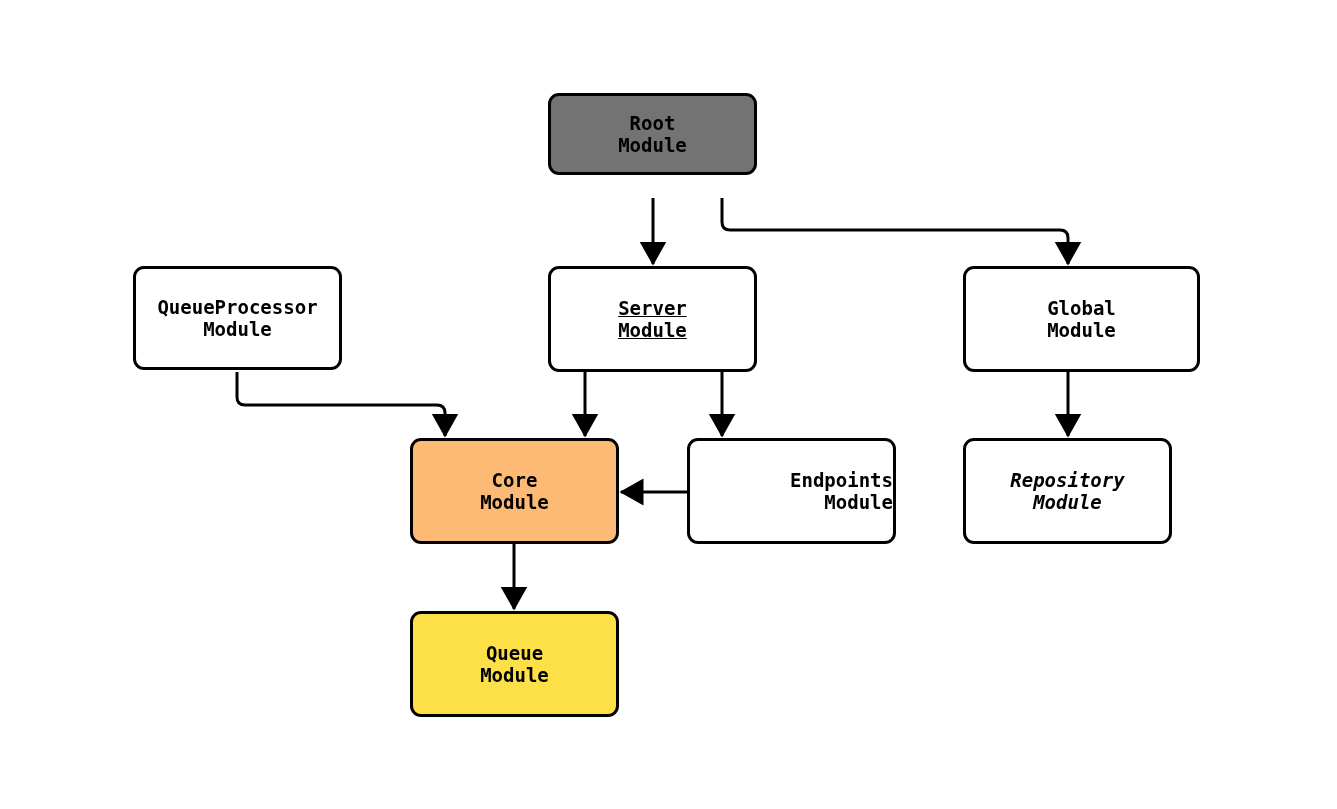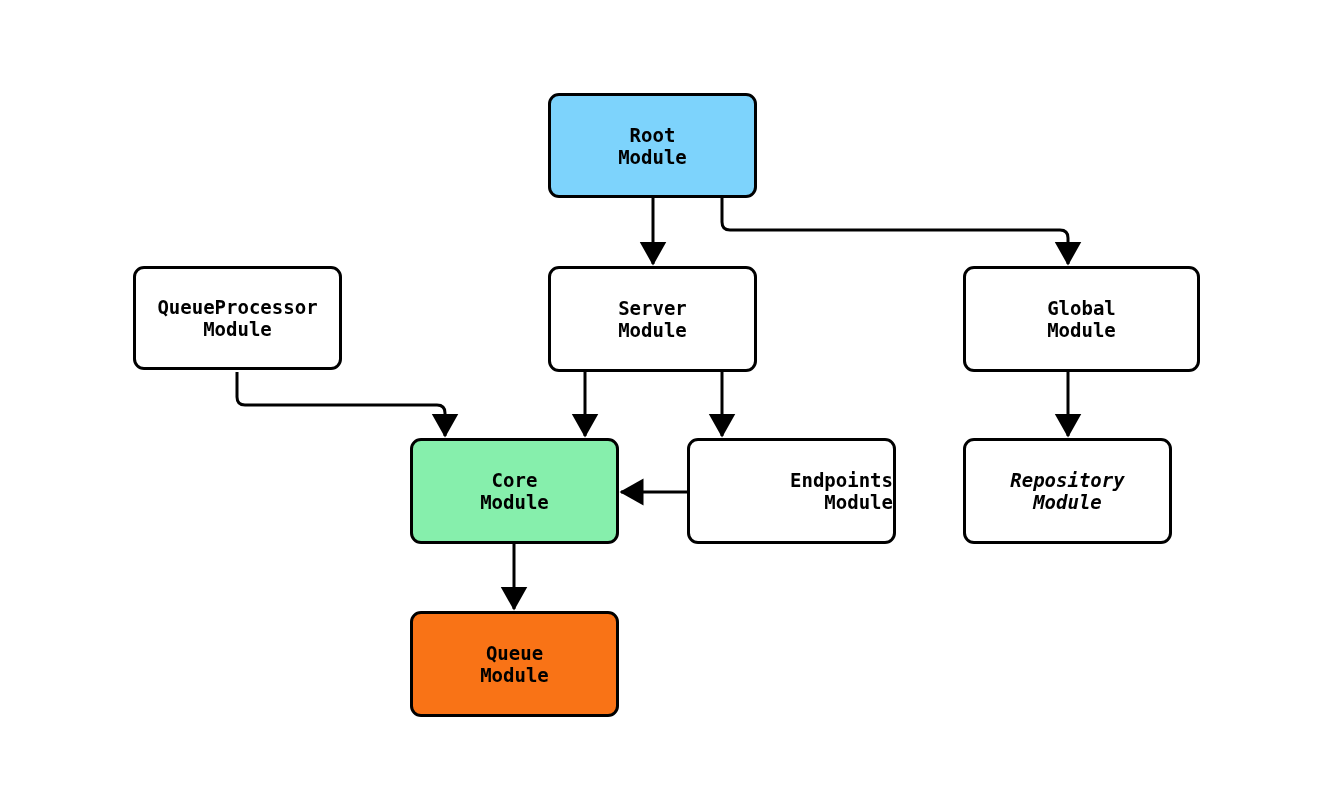--- a/index.html
+++ b/index.html
@@ -63,46 +63,46 @@
         <path d="M722,198 L722,222 Q722,230 730,230 L1060,230 Q1068,230 1068,238 L1068,264" class="edge" stroke="#000000" marker-end="url(#arrowhead)"></path>
         <path d="M237,372 L237,397 Q237,405 245,405 L437,405 Q445,405 445,413 L445,436" class="edge" stroke="#000000" marker-end="url(#arrowhead)"></path>
         <path d="M585,372 L585,436" class="edge" stroke="#000000" marker-end="url(#arrowhead)"></path>
         <path d="M722,372 L722,436" class="edge" stroke="#000000" marker-end="url(#arrowhead)"></path>
         <path d="M687,492 L621,492" class="edge" stroke="#000000" marker-end="url(#arrowhead)"></path>
         <path d="M1068,372 L1068,436" class="edge" stroke="#000000" marker-end="url(#arrowhead)"></path>
         <path d="M514,544 L514,609" class="edge" stroke="#000000" marker-end="url(#arrowhead)"></path>
       </g>
   </svg>
   <div>
-      <div class="node" style="left: 548px; top: 93px; width: 209px; height: 105px; background: #7dd3fc; border-color: rgb(0, 0, 0); color: rgb(0, 0, 0);">
+      <div class="node" style="left: 548px; top: 93px; width: 209px; height: 82px; background: #737373; border-color: rgb(0, 0, 0); color: rgb(0, 0, 0);">
         <span class="node-line">Root</span>
         <span class="node-line">Module</span>
       </div>
       <div class="node" style="left: 133px; top: 266px; width: 209px; height: 104px; background: rgb(255, 255, 255); border-color: rgb(0, 0, 0); color: rgb(0, 0, 0);">
         <span class="node-line">QueueProcessor</span>
         <span class="node-line">Module</span>
       </div>
-      <div class="node" style="left: 548px; top: 266px; width: 209px; height: 106px; background: rgb(255, 255, 255); border-color: rgb(0, 0, 0); color: rgb(0, 0, 0);">
+      <div class="node" style="left: 548px; top: 266px; width: 209px; height: 106px; background: rgb(255, 255, 255); border-color: rgb(0, 0, 0); color: rgb(0, 0, 0); text-decoration: underline;">
         <span class="node-line">Server</span>
         <span class="node-line">Module</span>
       </div>
       <div class="node" style="left: 963px; top: 266px; width: 237px; height: 106px; background: rgb(255, 255, 255); border-color: rgb(0, 0, 0); color: rgb(0, 0, 0);">
         <span class="node-line">Global</span>
         <span class="node-line">Module</span>
       </div>
-      <div class="node" style="left: 410px; top: 438px; width: 209px; height: 106px; background: #86efac; border-color: rgb(0, 0, 0); color: rgb(0, 0, 0);">
+      <div class="node" style="left: 410px; top: 438px; width: 209px; height: 106px; background: #fdba74; border-color: rgb(0, 0, 0); color: rgb(0, 0, 0);">
         <span class="node-line">Core</span>
         <span class="node-line">Module</span>
       </div>
       <div class="node" style="left: 687px; top: 438px; width: 209px; height: 106px; background: rgb(255, 255, 255); border-color: rgb(0, 0, 0); color: rgb(0, 0, 0); align-items: flex-end;">
         <span class="node-line">Endpoints</span>
         <span class="node-line">Module</span>
       </div>
       <div class="node" style="left: 963px; top: 438px; width: 209px; height: 106px; background: rgb(255, 255, 255); border-color: rgb(0, 0, 0); color: rgb(0, 0, 0); font-style: italic;">
         <span class="node-line">Repository</span>
         <span class="node-line">Module</span>
       </div>
-      <div class="node" style="left: 410px; top: 611px; width: 209px; height: 106px; background: #f97316; border-color: rgb(0, 0, 0); color: rgb(0, 0, 0);">
+      <div class="node" style="left: 410px; top: 611px; width: 209px; height: 106px; background: #fde047; border-color: rgb(0, 0, 0); color: rgb(0, 0, 0);">
         <span class="node-line">Queue</span>
         <span class="node-line">Module</span>
       </div>
     </div>
 </div>
 
 </body></html>

